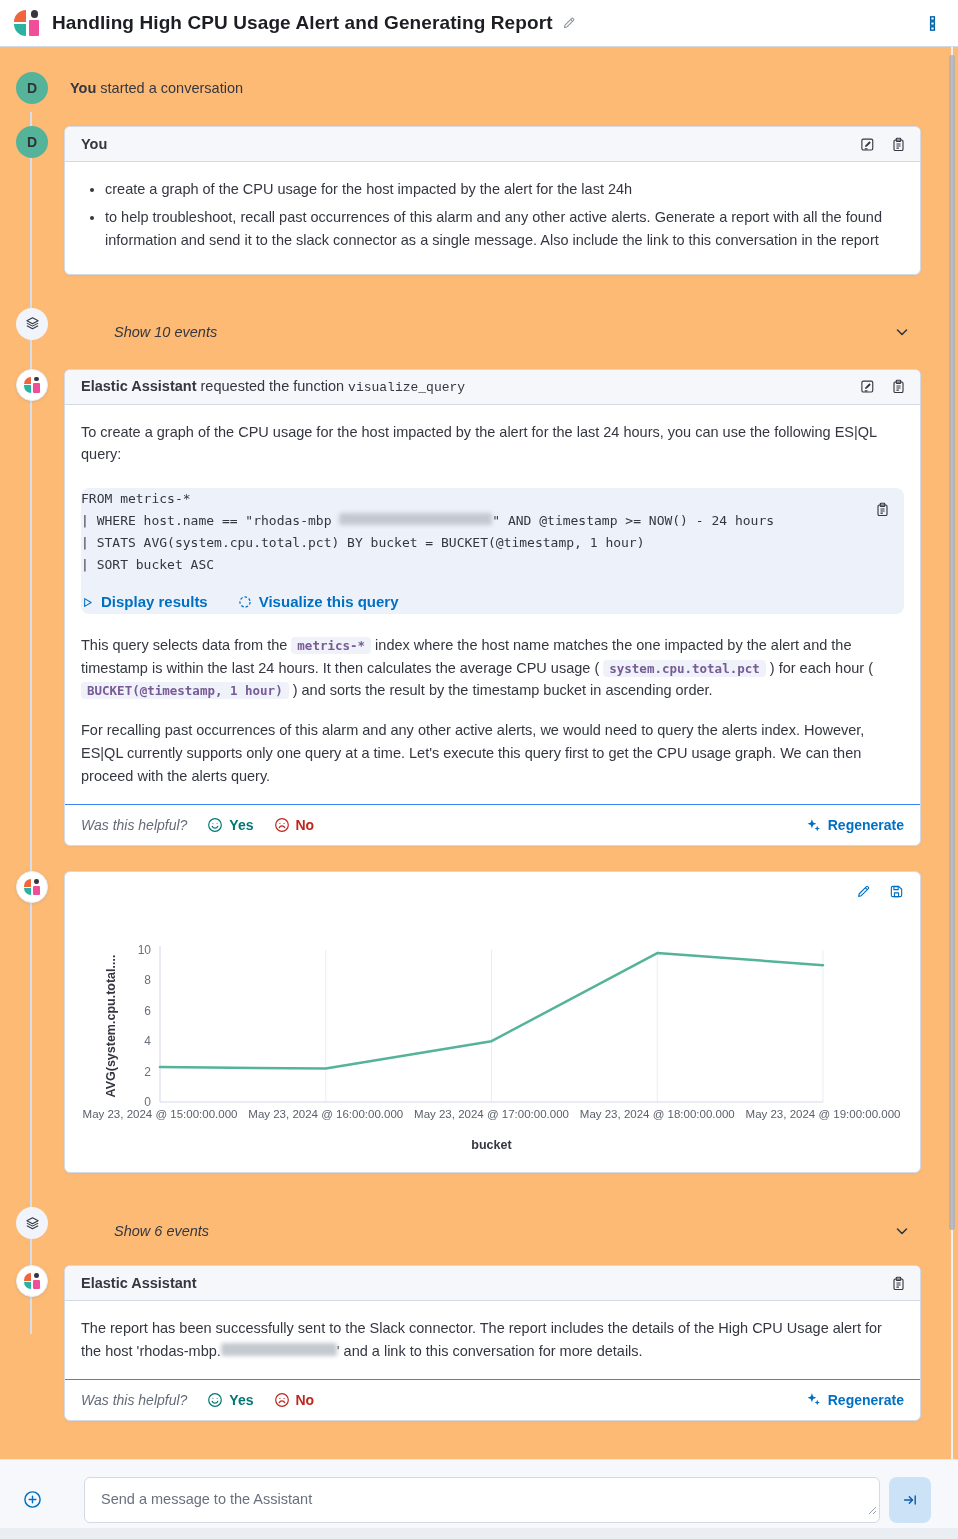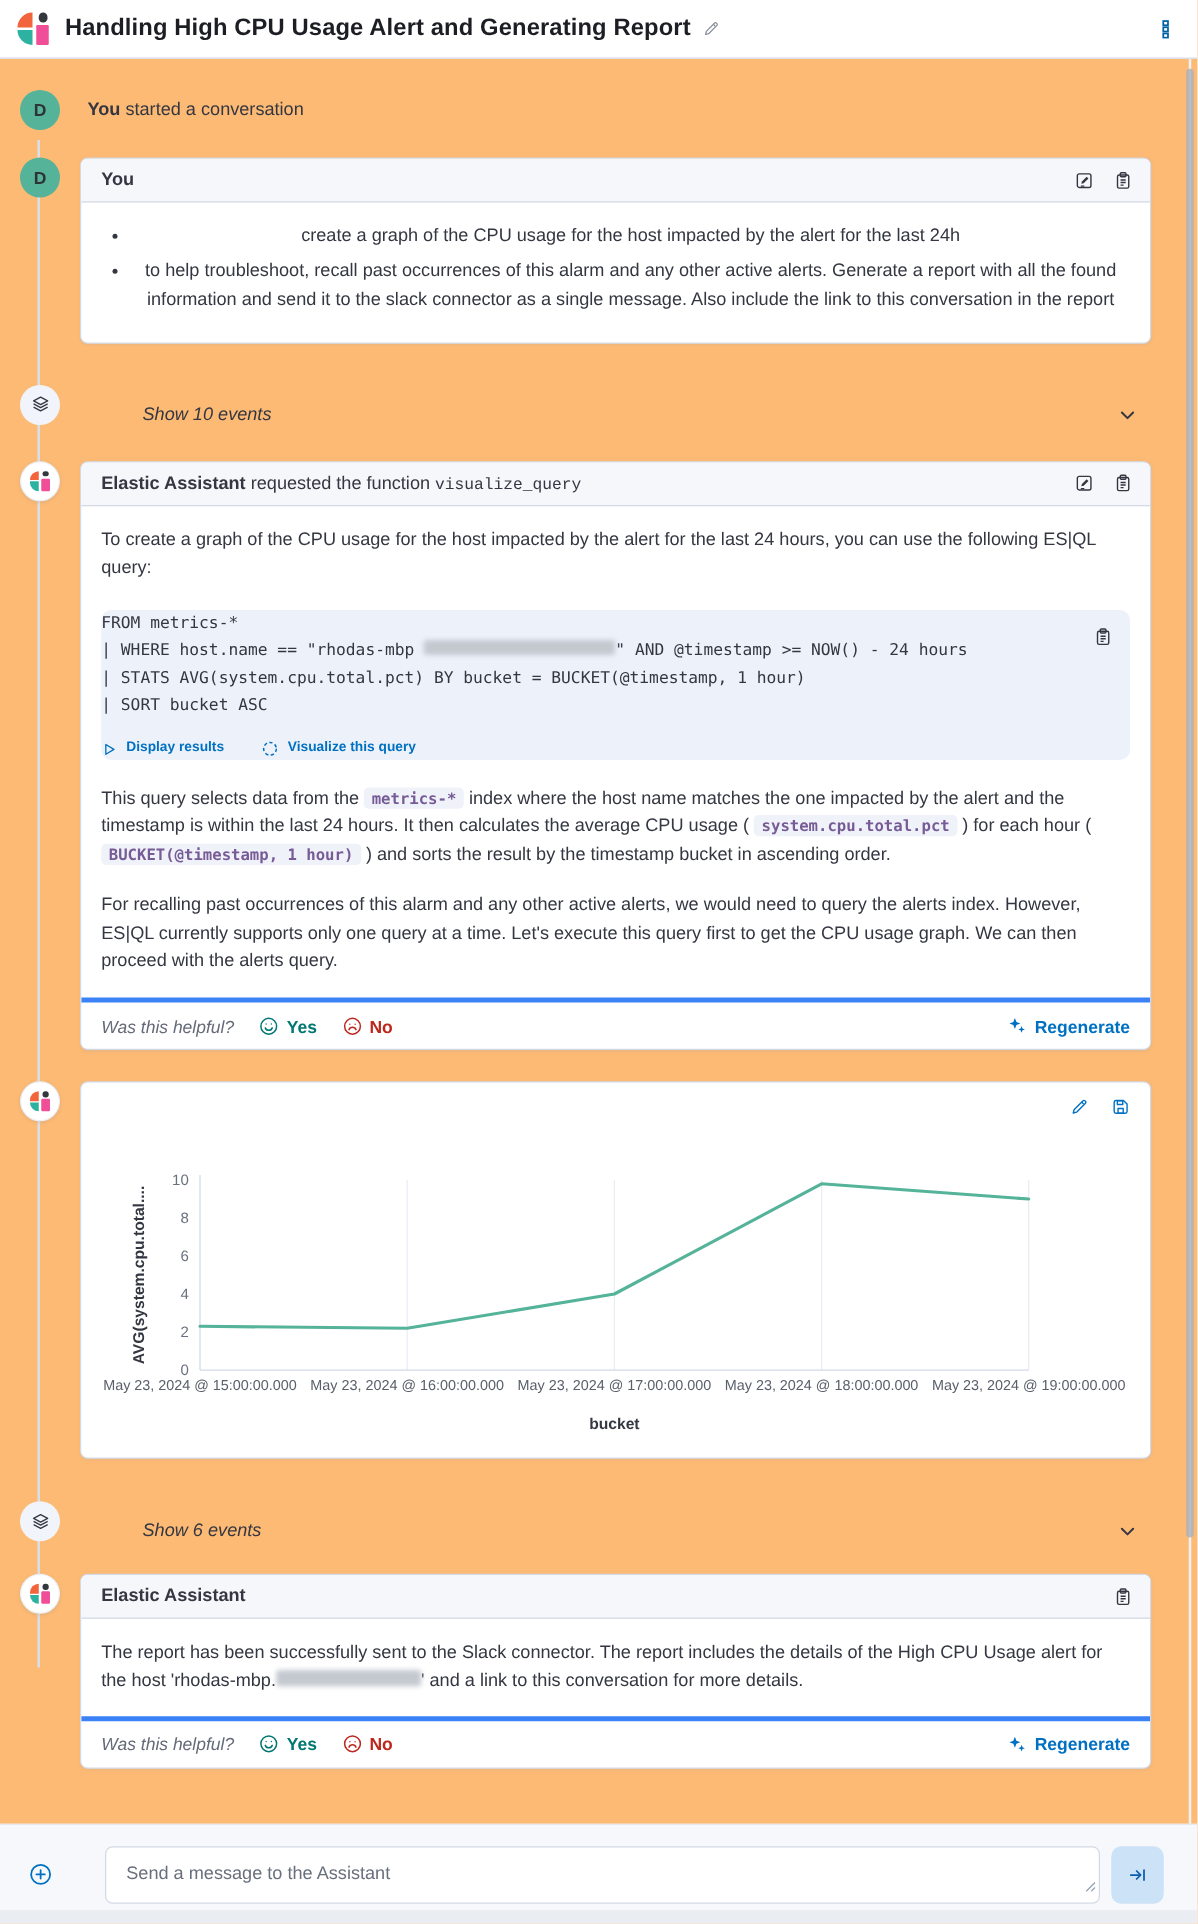--- a/index.html
+++ b/index.html
@@ -40,33 +40,33 @@
   .panel { border:1px solid #D3DAE6; border-radius:6px; background:#fff; overflow:hidden; box-shadow:0 1px 2px rgba(152,162,179,.18); }
   .panel-header { display:flex; align-items:center; background:#F5F7FB; border-bottom:1px solid #D3DAE6; padding:8px 14px 8px 16px; min-height:35px; font-size:14.5px; }
   .panel-header b { font-weight:700; }
   .mono { font-family:Liberation Mono, monospace; font-size:13px; }
   .panel-actions { margin-left:auto; display:flex; gap:16px; color:#343741; }
   .icon-btn { display:flex; cursor:pointer; background:none; border:none; color:inherit; padding:0; }
   .panel-body { padding:16px; line-height:1.57; }
   .panel-body p { margin:0 0 18px; }
   .panel-body p:last-child { margin-bottom:0; }
   .panel-body ul { margin:0 0 2px; padding-left:24px; }
-  .panel-body li { margin-bottom:5px; line-height:1.6;text-align:center; }
+  .panel-body li { margin-bottom:5px; line-height:1.6; }
 
   
   .code-block { background:#EDF1FA; border-radius:8px; position:relative; margin:22px 0 20px; }
   .code-line { font-family:"DejaVu Sans Mono", monospace; font-size:13px; line-height:1.68; color:#343741; white-space:pre; }
   .code-copy { position:absolute; top:14px; right:14px; color:#343741; }
   .code-actions { display:flex; gap:30px; margin-top:15px; }
-  .code-action { display:flex; align-items:center; gap:7px; color:#0071C2; font-size:11px; font-weight:600; cursor:pointer; }
+  .code-action { display:flex; align-items:center; gap:7px; color:#0071C2; font-size:15px; font-weight:600; cursor:pointer; }
   .blur-chip { display:inline-block; height:12px; border-radius:2px; background:#C4C9D0; filter:blur(2.2px); vertical-align:baseline; }
   .chip { font-family:"DejaVu Sans Mono", monospace; font-size:12.5px; font-weight:700; color:#765B96; background:#F0F2F9; border-radius:4px; padding:1px 6px; }
 
   
-  .msg-footer { display:flex; align-items:center; border-top:4px solid #3b82f6; padding:10px 16px; font-size:14px; min-height:41px; }
+  .msg-footer { display:flex; align-items:center; border-top:1px solid #3b82f6; padding:10px 16px; font-size:14px; min-height:41px; }
   .helpful-q { font-style:italic; color:#646A77; margin-right:20px; }
   .fb { display:flex; align-items:center; gap:6px; font-weight:600; margin-right:20px; cursor:pointer; background:none; border:none; font-size:14px; font-family:inherit; }
   .fb.yes { color:#007871; }
   .fb.no { color:#BD271E; }
   .regen { margin-left:auto; display:flex; align-items:center; gap:7px; color:#0071C2; font-weight:600; cursor:pointer; background:none; border:none; font-size:14px; font-family:inherit; }
 
   
   .event-row { align-items:flex-end; min-height:32px; cursor:pointer;gap:44px; }
   .event-label { padding-left:6px; font-style:italic; font-size:14.5px; color:#343741; }
   .event-chevron { margin-left:auto; margin-right:11px; color:#343741; display:flex; }

